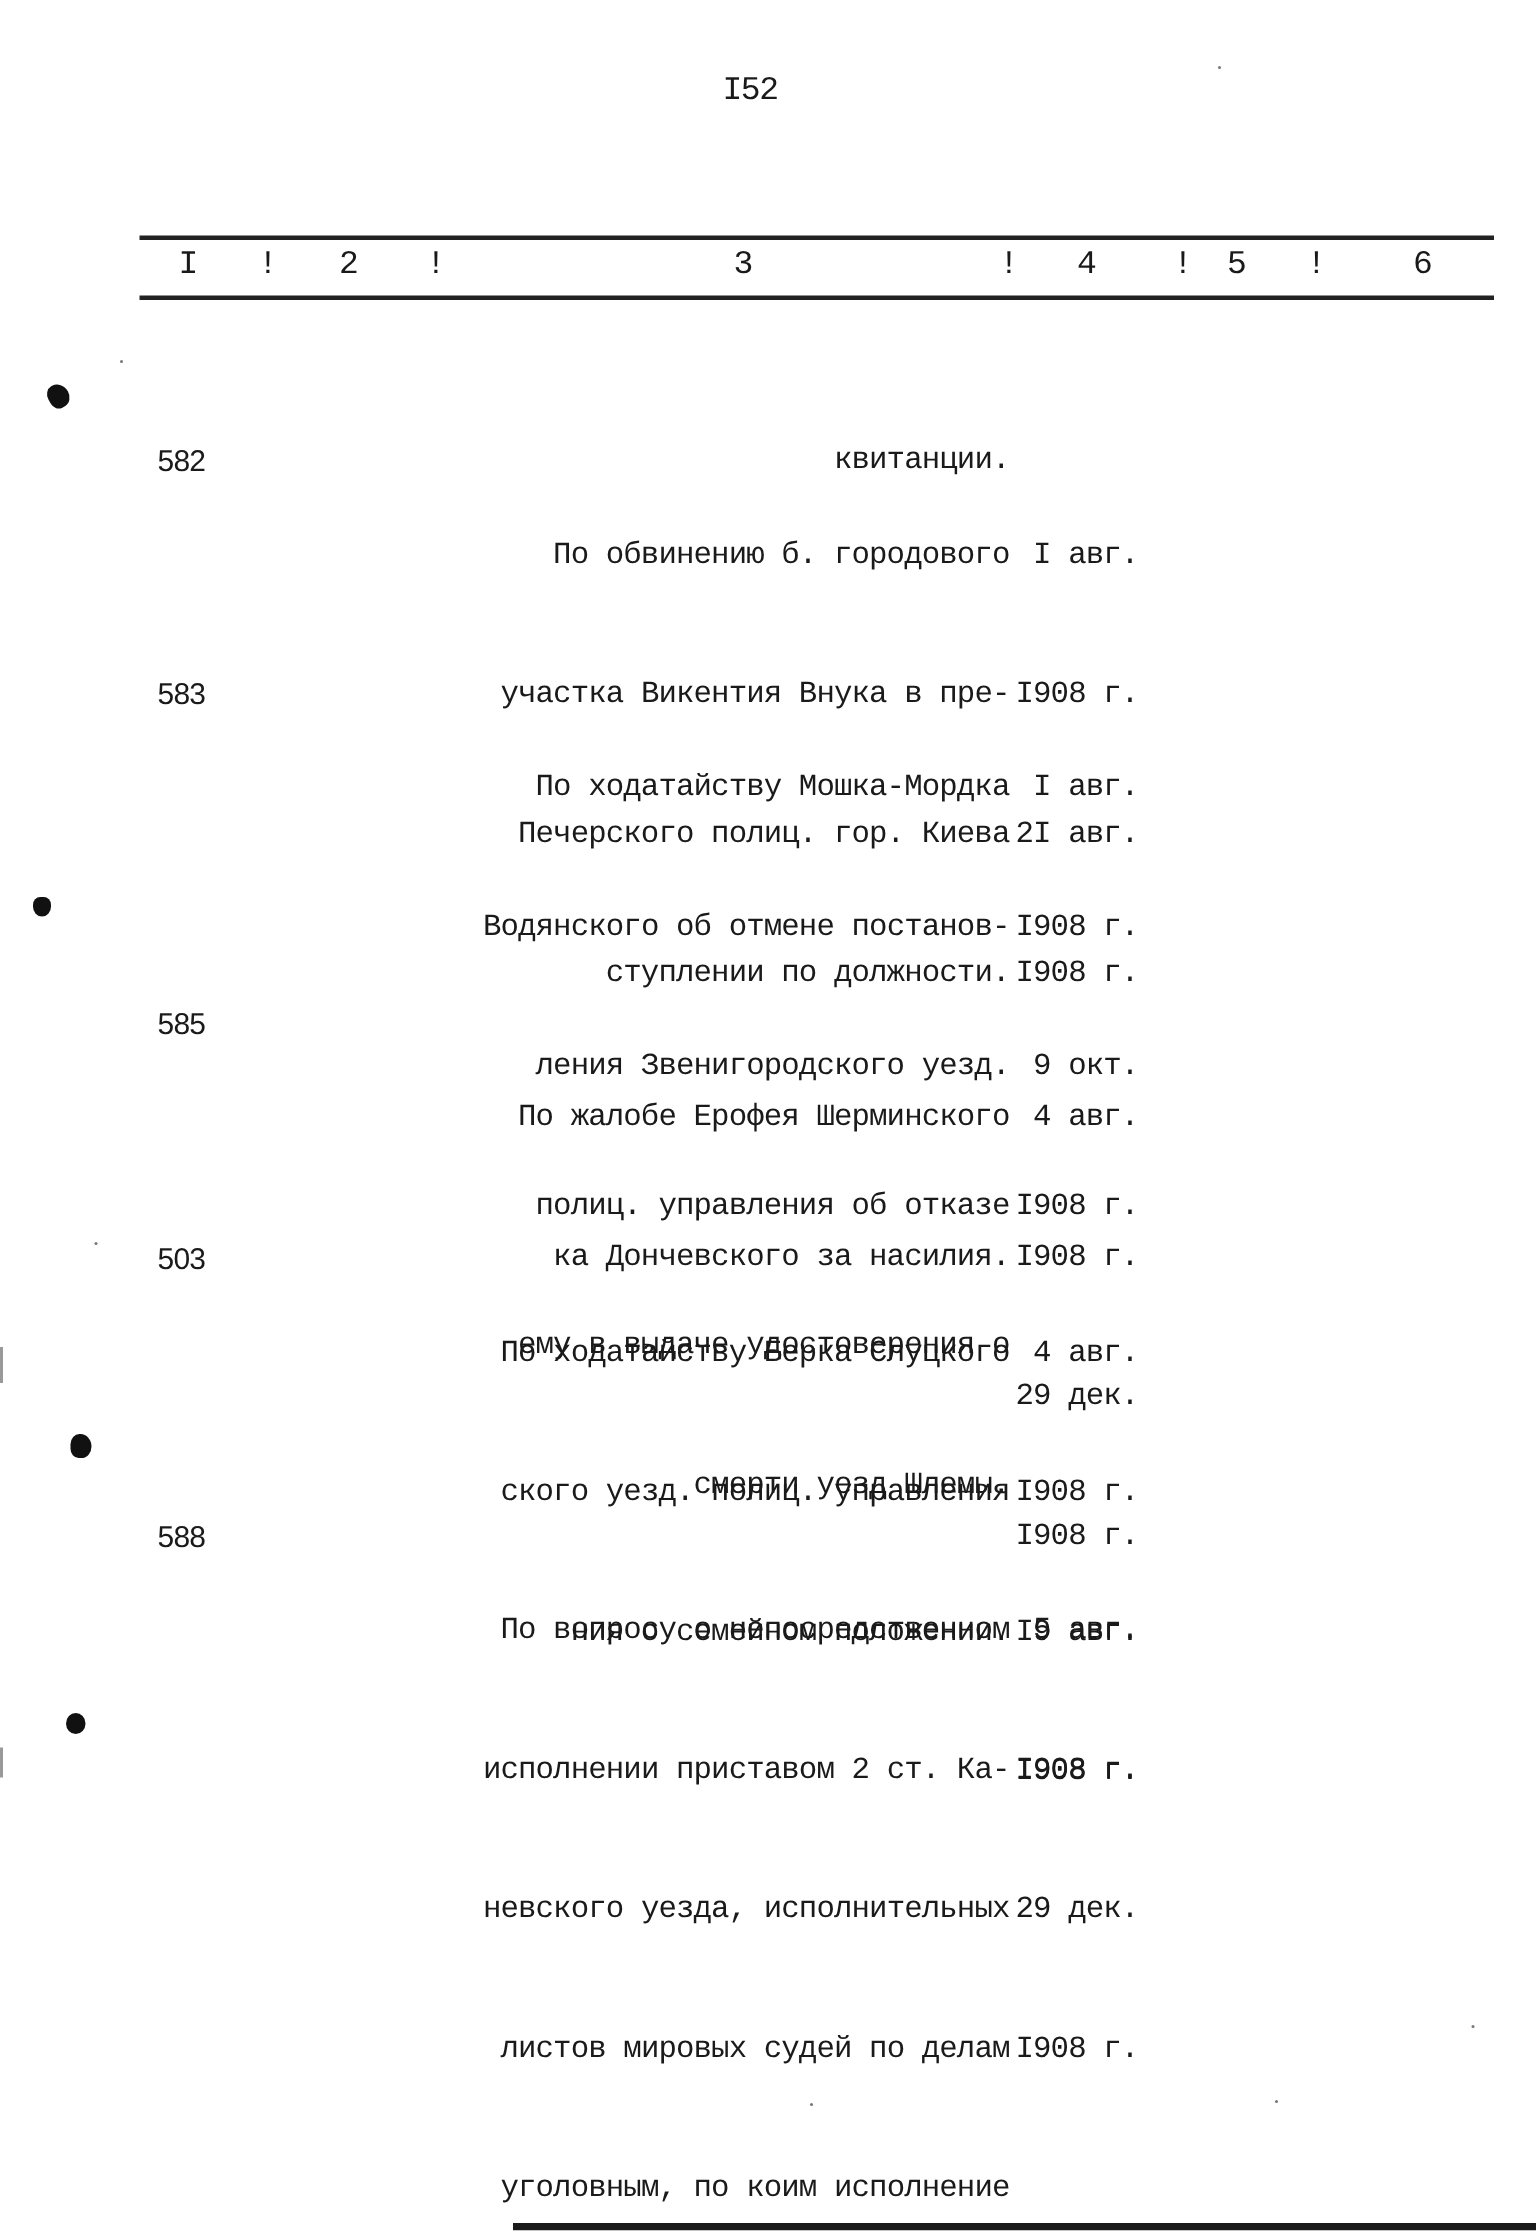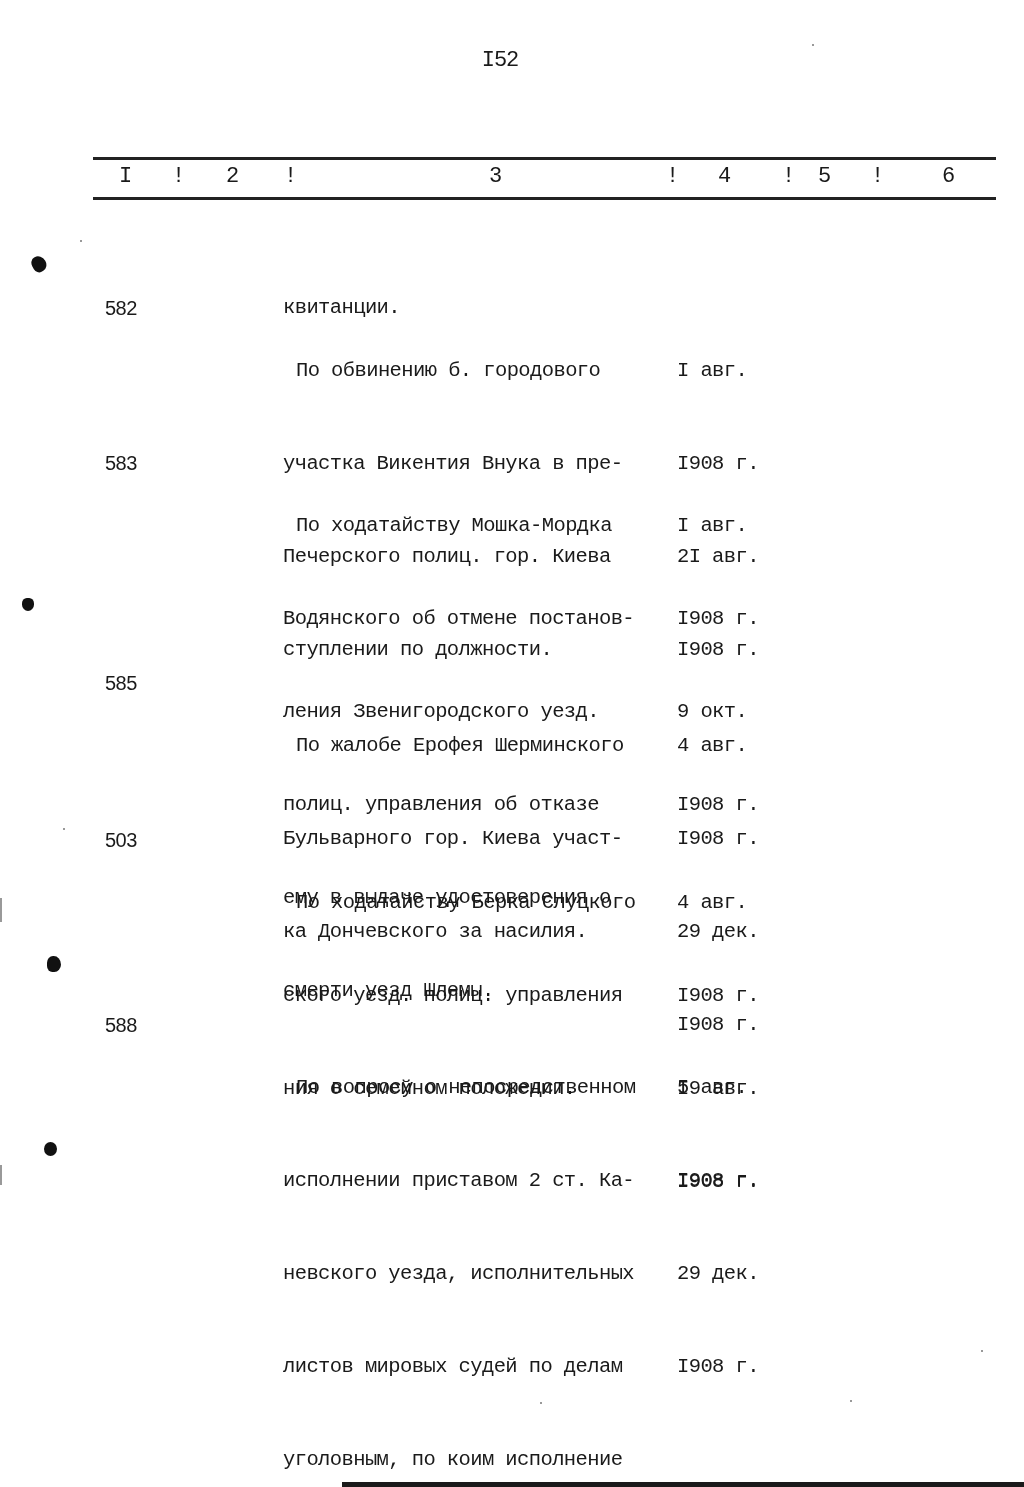--- a/index.html
+++ b/index.html
@@ -48,31 +48,31 @@
     }
     .desc {
       position: absolute;
       left: 283px;
       width: 390px;
       font-size: 20.5px;
       line-height: 31px;
       letter-spacing: -0.6px;
       white-space: pre;
     }
-    .desc .line { display: block; }
+    .desc .line { display: block; text-align: right; }
     .desc .line.first { padding-left: 13px; }
     .dates {
       position: absolute;
       left: 677px;
       font-size: 20.5px;
       line-height: 31px;
       letter-spacing: -0.6px;
       white-space: pre;
     }
-    .dates .line { display: block; }
+    .dates .line { display: block; text-align: right; }
     .blot {
       position: absolute;
       background: #111;
       border-radius: 45% 55% 50% 40%;
     }
     .speck {
       position: absolute;
       width: 2px;
       height: 2px;
       background: #777;
@@ -151,21 +151,20 @@
       <span class="line">I908 г.</span>
       <span class="line">9 окт.</span>
       <span class="line">I908 г.</span>
     </div>
   </div>
 
   <div>
     <div class="row-number" style="top:672px">585</div>
     <div class="desc" style="top:668px">
       <span class="line first">По жалобе Ерофея Шерминского</span>
-      <span class="line">Бульварного гор. Киева участ-</span>
       <span class="line">ка Дончевского за насилия.</span>
     </div>
     <div class="dates" style="top:668px">
       <span class="line">4 авг.</span>
       <span class="line">I908 г.</span>
       <span class="line">29 дек.</span>
       <span class="line">I908 г.</span>
     </div>
   </div>
 

